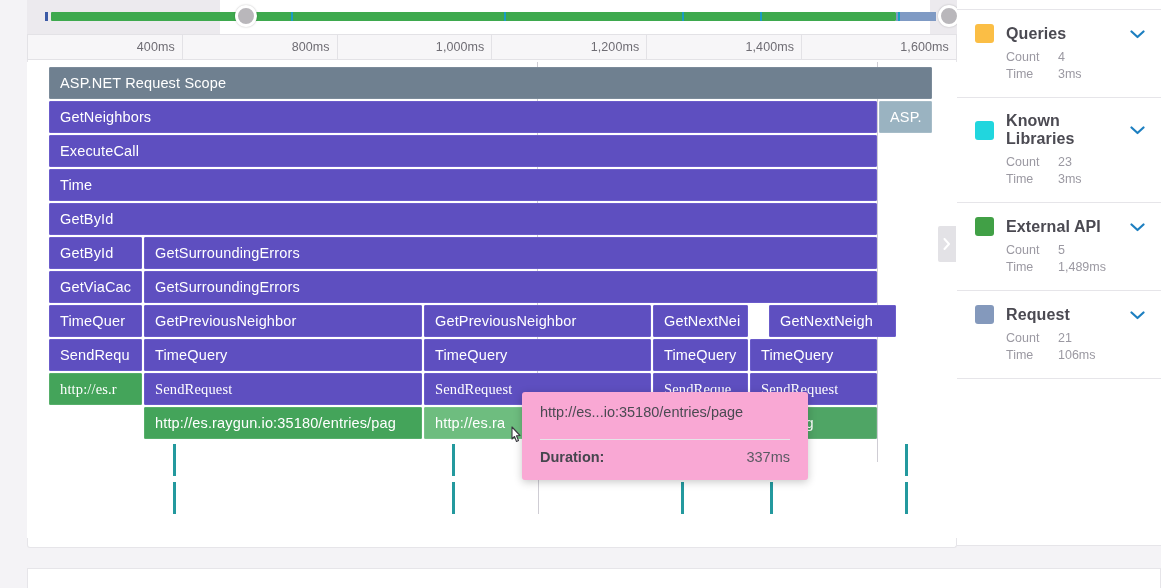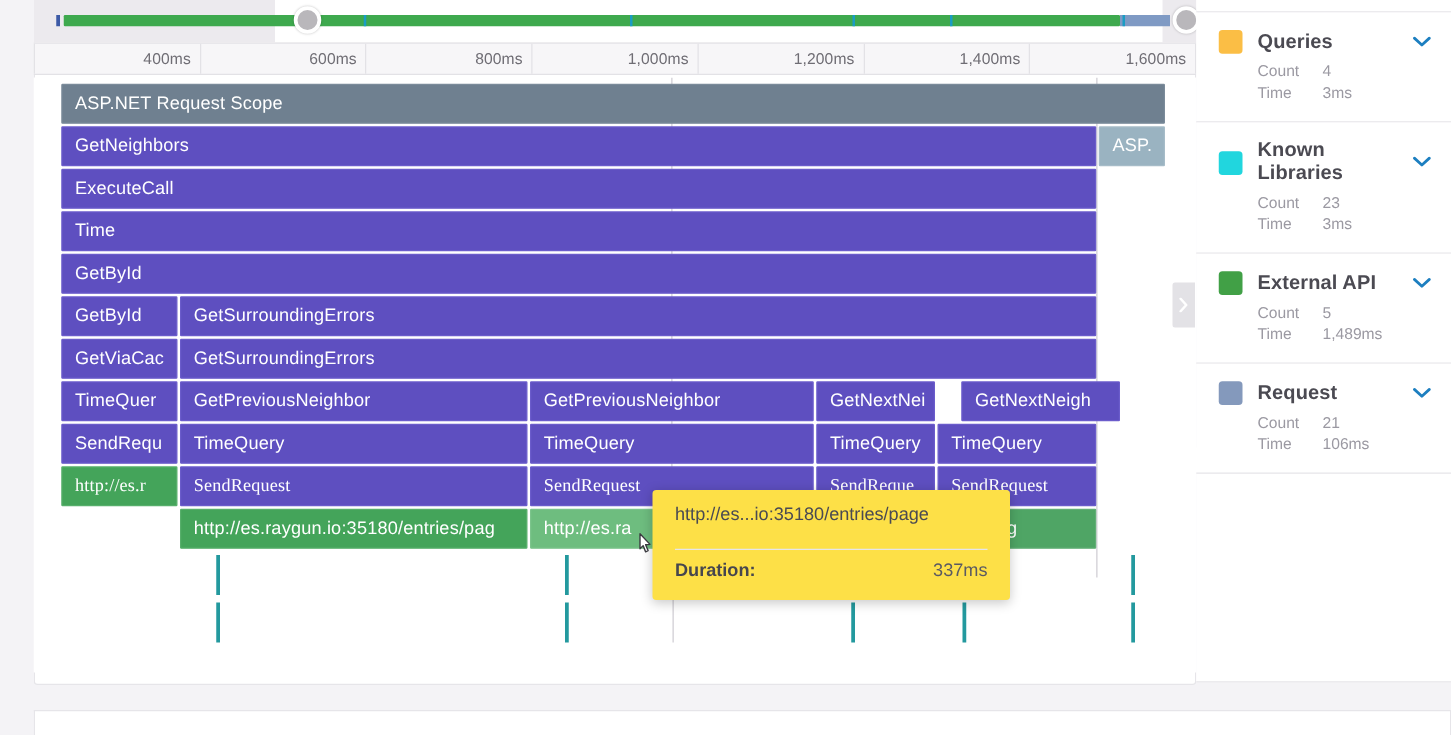--- a/index.html
+++ b/index.html
@@ -94,21 +94,21 @@
   .tick-col {
     position: absolute; width: 3px; background: #23999e;
   }
   .divider-line {
     position: absolute; width: 1px; background: #cfcdd4;
   }
 
   
   .tooltip {
     position: absolute; left: 522px; top: 392px; width: 286px; height: 88px;
-    background: #fde047; border-radius: 3px;
+    background: #f9a8d4; border-radius: 3px;
     box-shadow: 0 2px 9px rgba(0,0,0,.22);
     z-index: 40;
   }
   .tooltip-url {
     position: absolute; left: 18px; top: 12px; right: 14px;
     font-size: 14.5px; color: #4a4a52; white-space: nowrap; overflow: hidden;
   }
   .tooltip-rule {
     position: absolute; left: 18px; right: 18px; top: 47px; height: 1px; background: #e6e5e9;
   }
@@ -182,21 +182,20 @@
       <div class="brush-bar-tick" style="left:719px;"></div>
       <div class="brush-bar-blue" style="left:855px;width:40px;"></div>
       <div class="brush-bar-tick" style="left:857px;"></div>
     </div>
     <div class="brush-handle" style="left:208px;"></div>
     <div class="brush-handle" style="left:911px;"></div>
   </div>
 
   <div class="ruler">
     <div class="ruler-cell">400ms</div>
-    <div class="ruler-cell">600ms</div>
     <div class="ruler-cell">800ms</div>
     <div class="ruler-cell">1,000ms</div>
     <div class="ruler-cell">1,200ms</div>
     <div class="ruler-cell">1,400ms</div>
     <div class="ruler-cell">1,600ms</div>
   </div>
 
   <div class="waterfall" id="waterfall">
       <div class="divider-line" style="left: 510px; top: 0px; height: 400px;"></div>
       <div class="divider-line" style="left: 850px; top: 0px; height: 400px;"></div>

